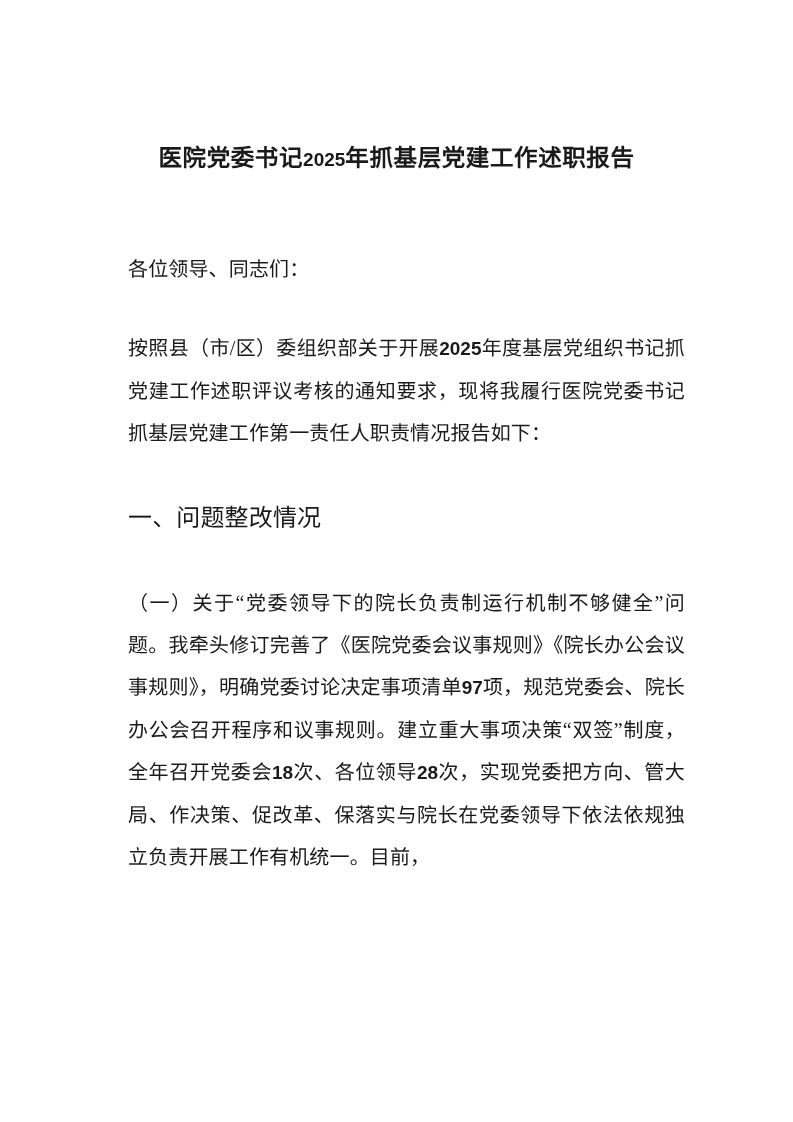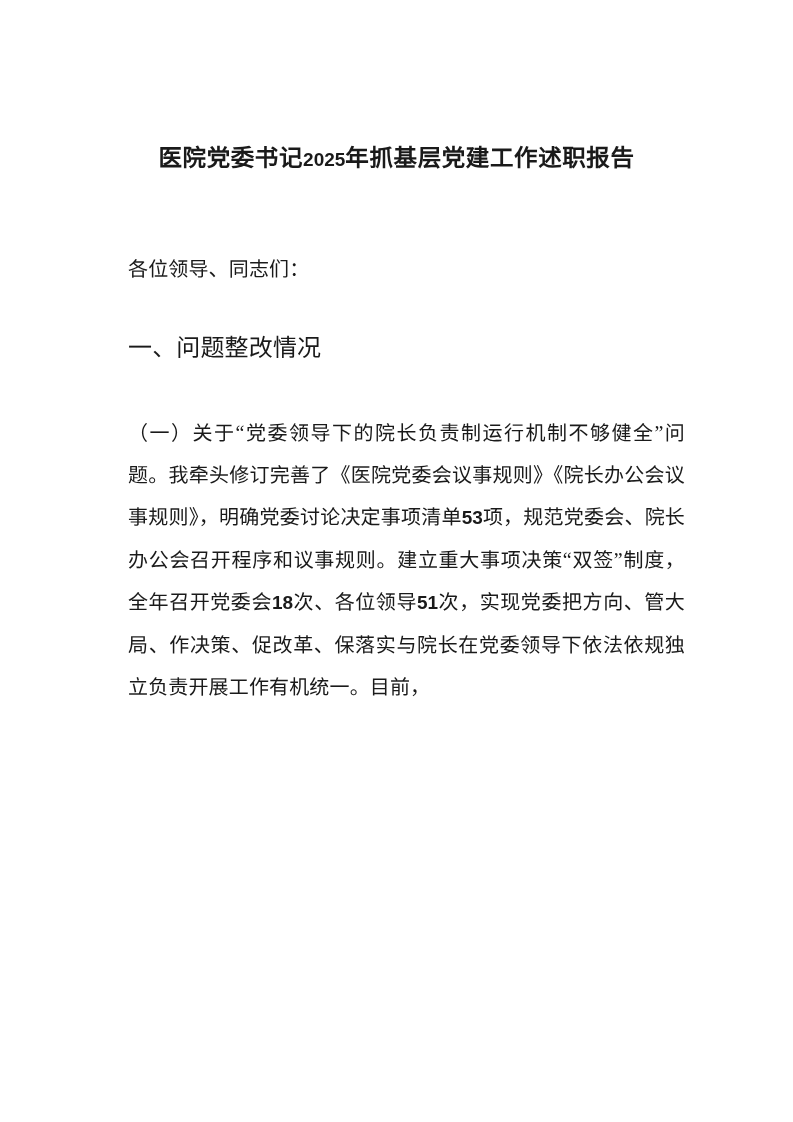--- a/index.html
+++ b/index.html
@@ -85,20 +85,21 @@
 <body>
 
 <div class="page">
 
   <h1 class="doc-title"><span>医院党委书记</span><span class="num">2025</span><span>年抓基层党建工作述职报告</span></h1>
 
   <div class="body-flow">
 
     <p class="para gap-salutation">各位领导、同志们：</p>
 
+    <p class="para gap-intro"><span>按照县（市/区）委组织部关于开展</span><span class="num">2025</span><span>年度基层党组织书记抓党建工作述职评议考核的通知要求，现将我履行医院党委书记抓基层党建工作第一责任人职责情况报告如下：</span></p>
 
     <h2 class="heading-1">一、问题整改情况</h2>
 
 
-    <p class="para"><span>（一）关于“党委领导下的院长负责制运行机制不够健全”问题。我牵头修订完善了《医院党委会议事规则》《院长办公会议事规则》，明确党委讨论决定事项清单</span><span class="num">53</span><span>项，规范党委会、院长办公会召开程序和议事规则。建立重大事项决策“双签”制度，全年召开党委会</span><span class="num">18</span><span>次、各位领导</span><span class="num">51</span><span>次，实现党委把方向、管大局、作决策、促改革、保落实与院长在党委领导下依法依规独立负责开展工作有机统一。目前，</span></p>
+    <p class="para"><span>（一）关于“党委领导下的院长负责制运行机制不够健全”问题。我牵头修订完善了《医院党委会议事规则》《院长办公会议事规则》，明确党委讨论决定事项清单</span><span class="num">97</span><span>项，规范党委会、院长办公会召开程序和议事规则。建立重大事项决策“双签”制度，全年召开党委会</span><span class="num">18</span><span>次、各位领导</span><span class="num">28</span><span>次，实现党委把方向、管大局、作决策、促改革、保落实与院长在党委领导下依法依规独立负责开展工作有机统一。目前，</span></p>
 
   </div>
 </div>
 
 </body></html>

